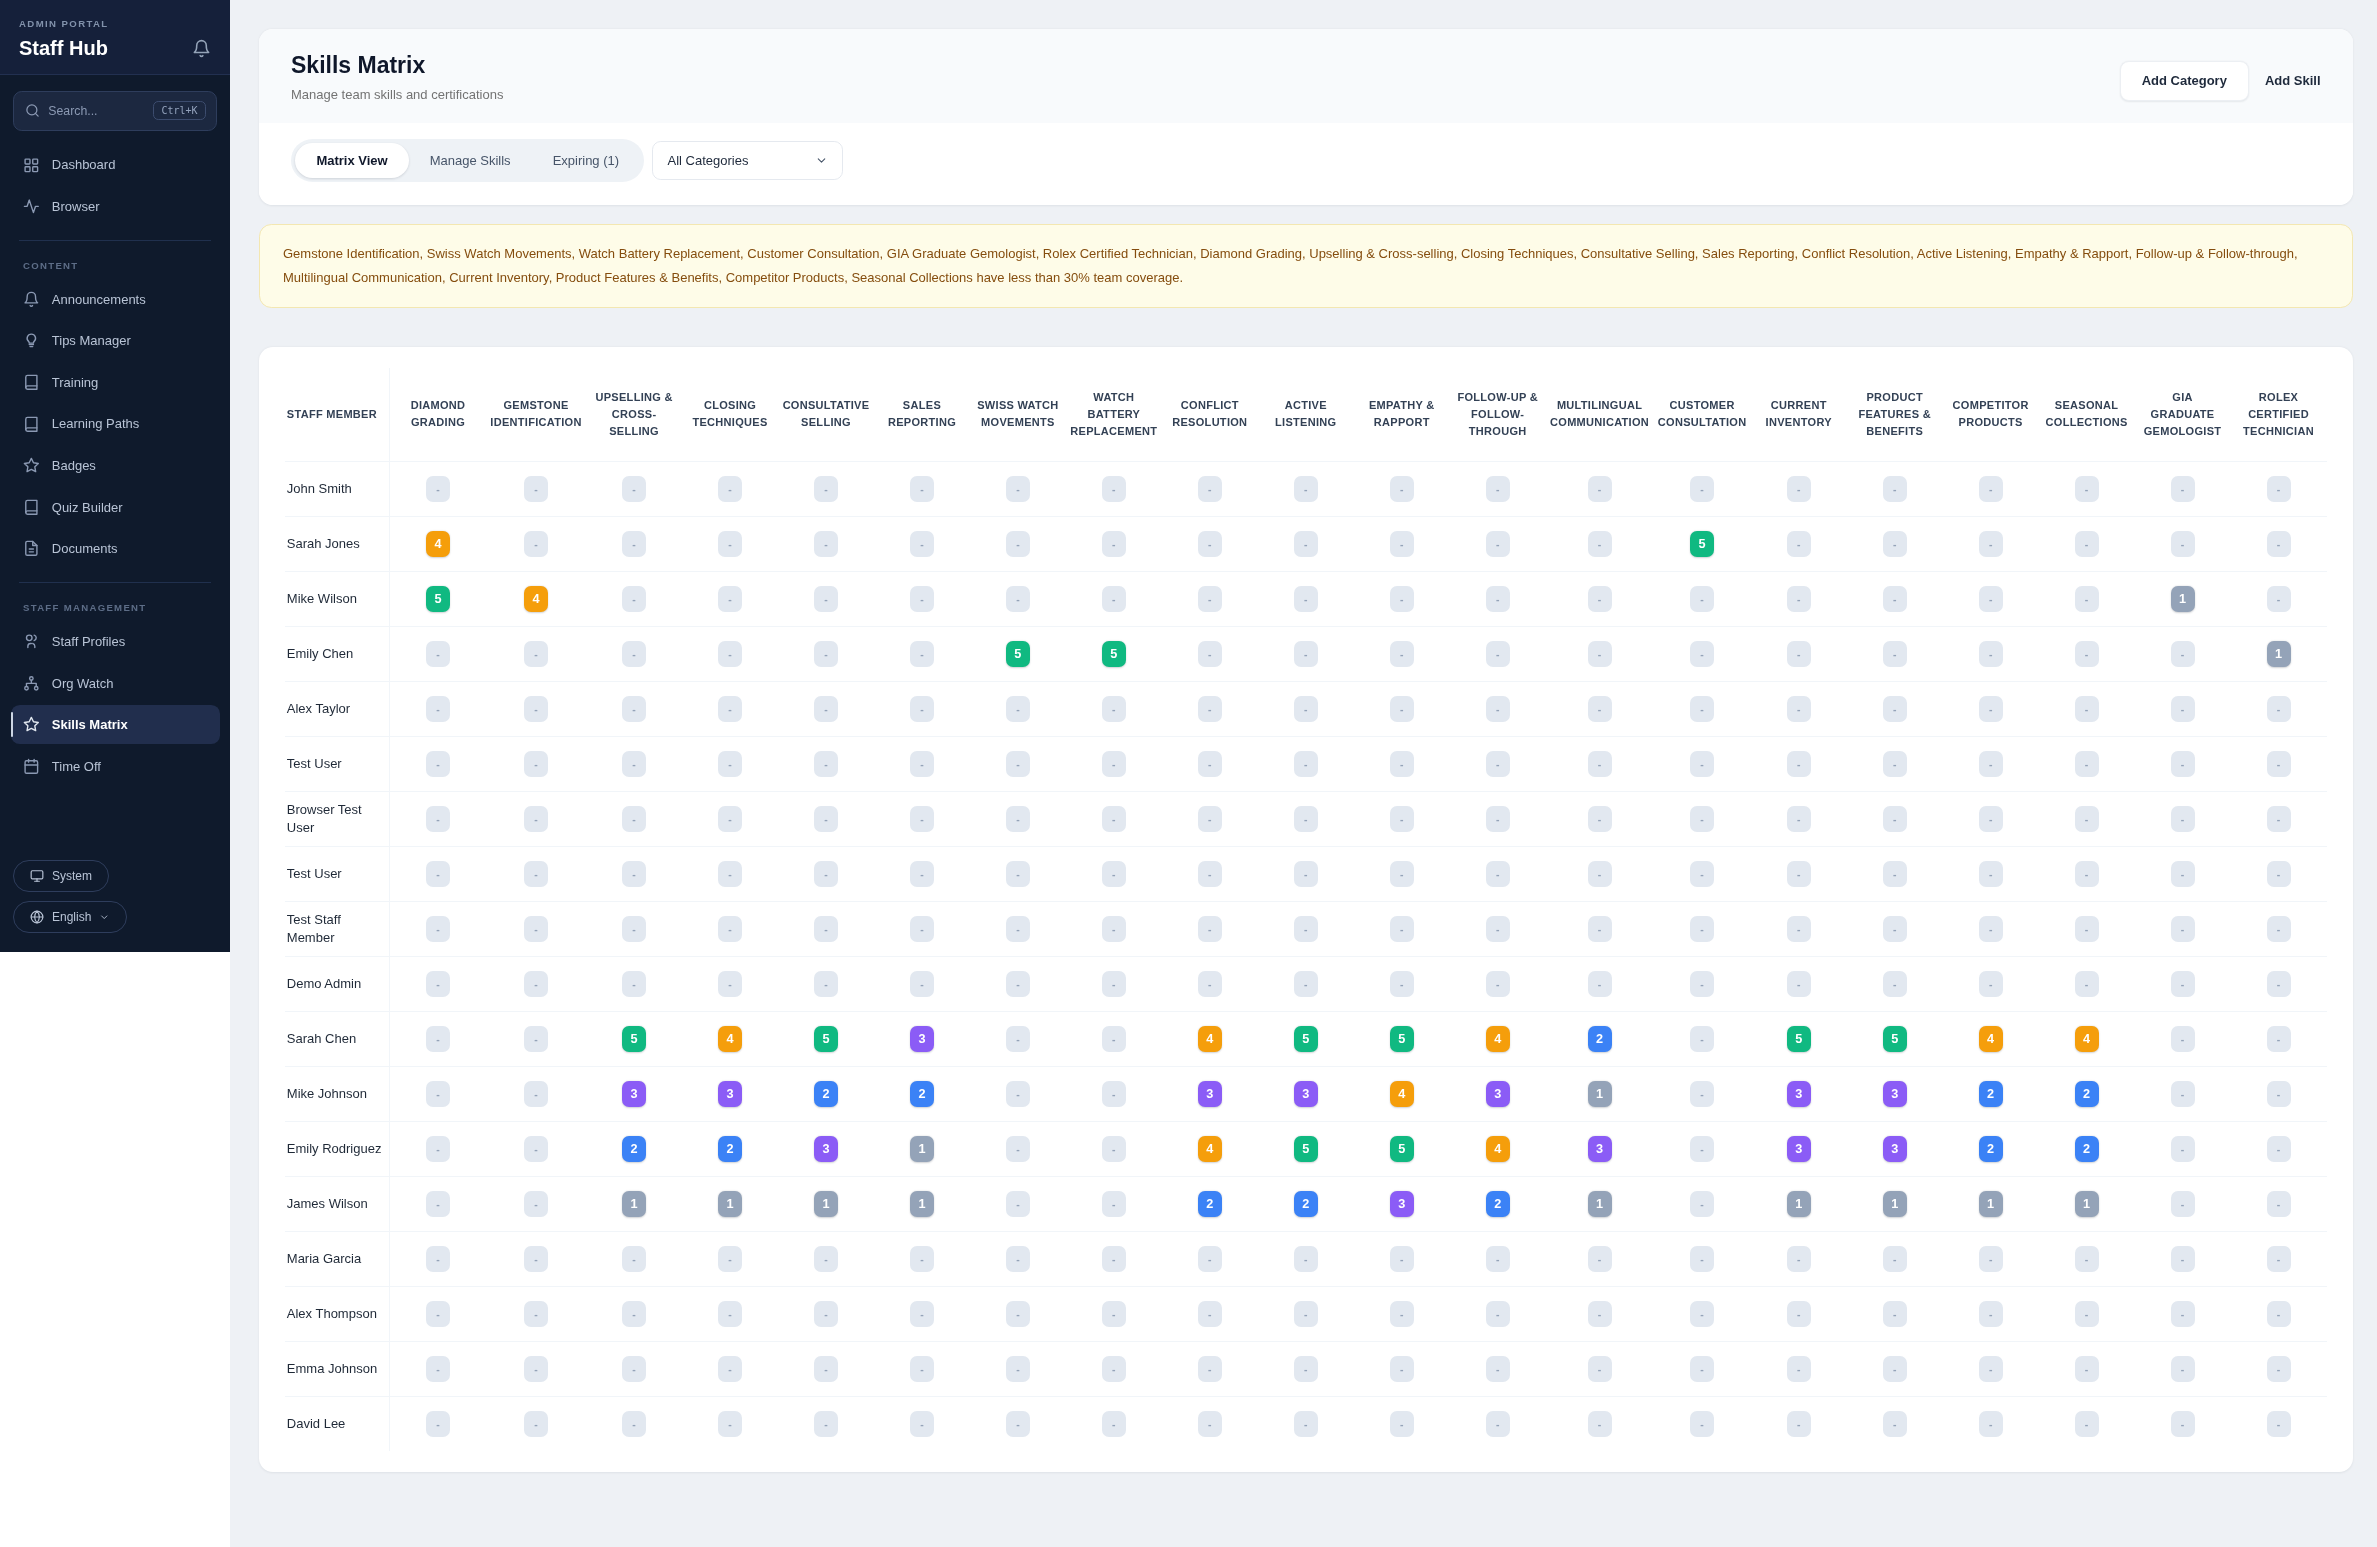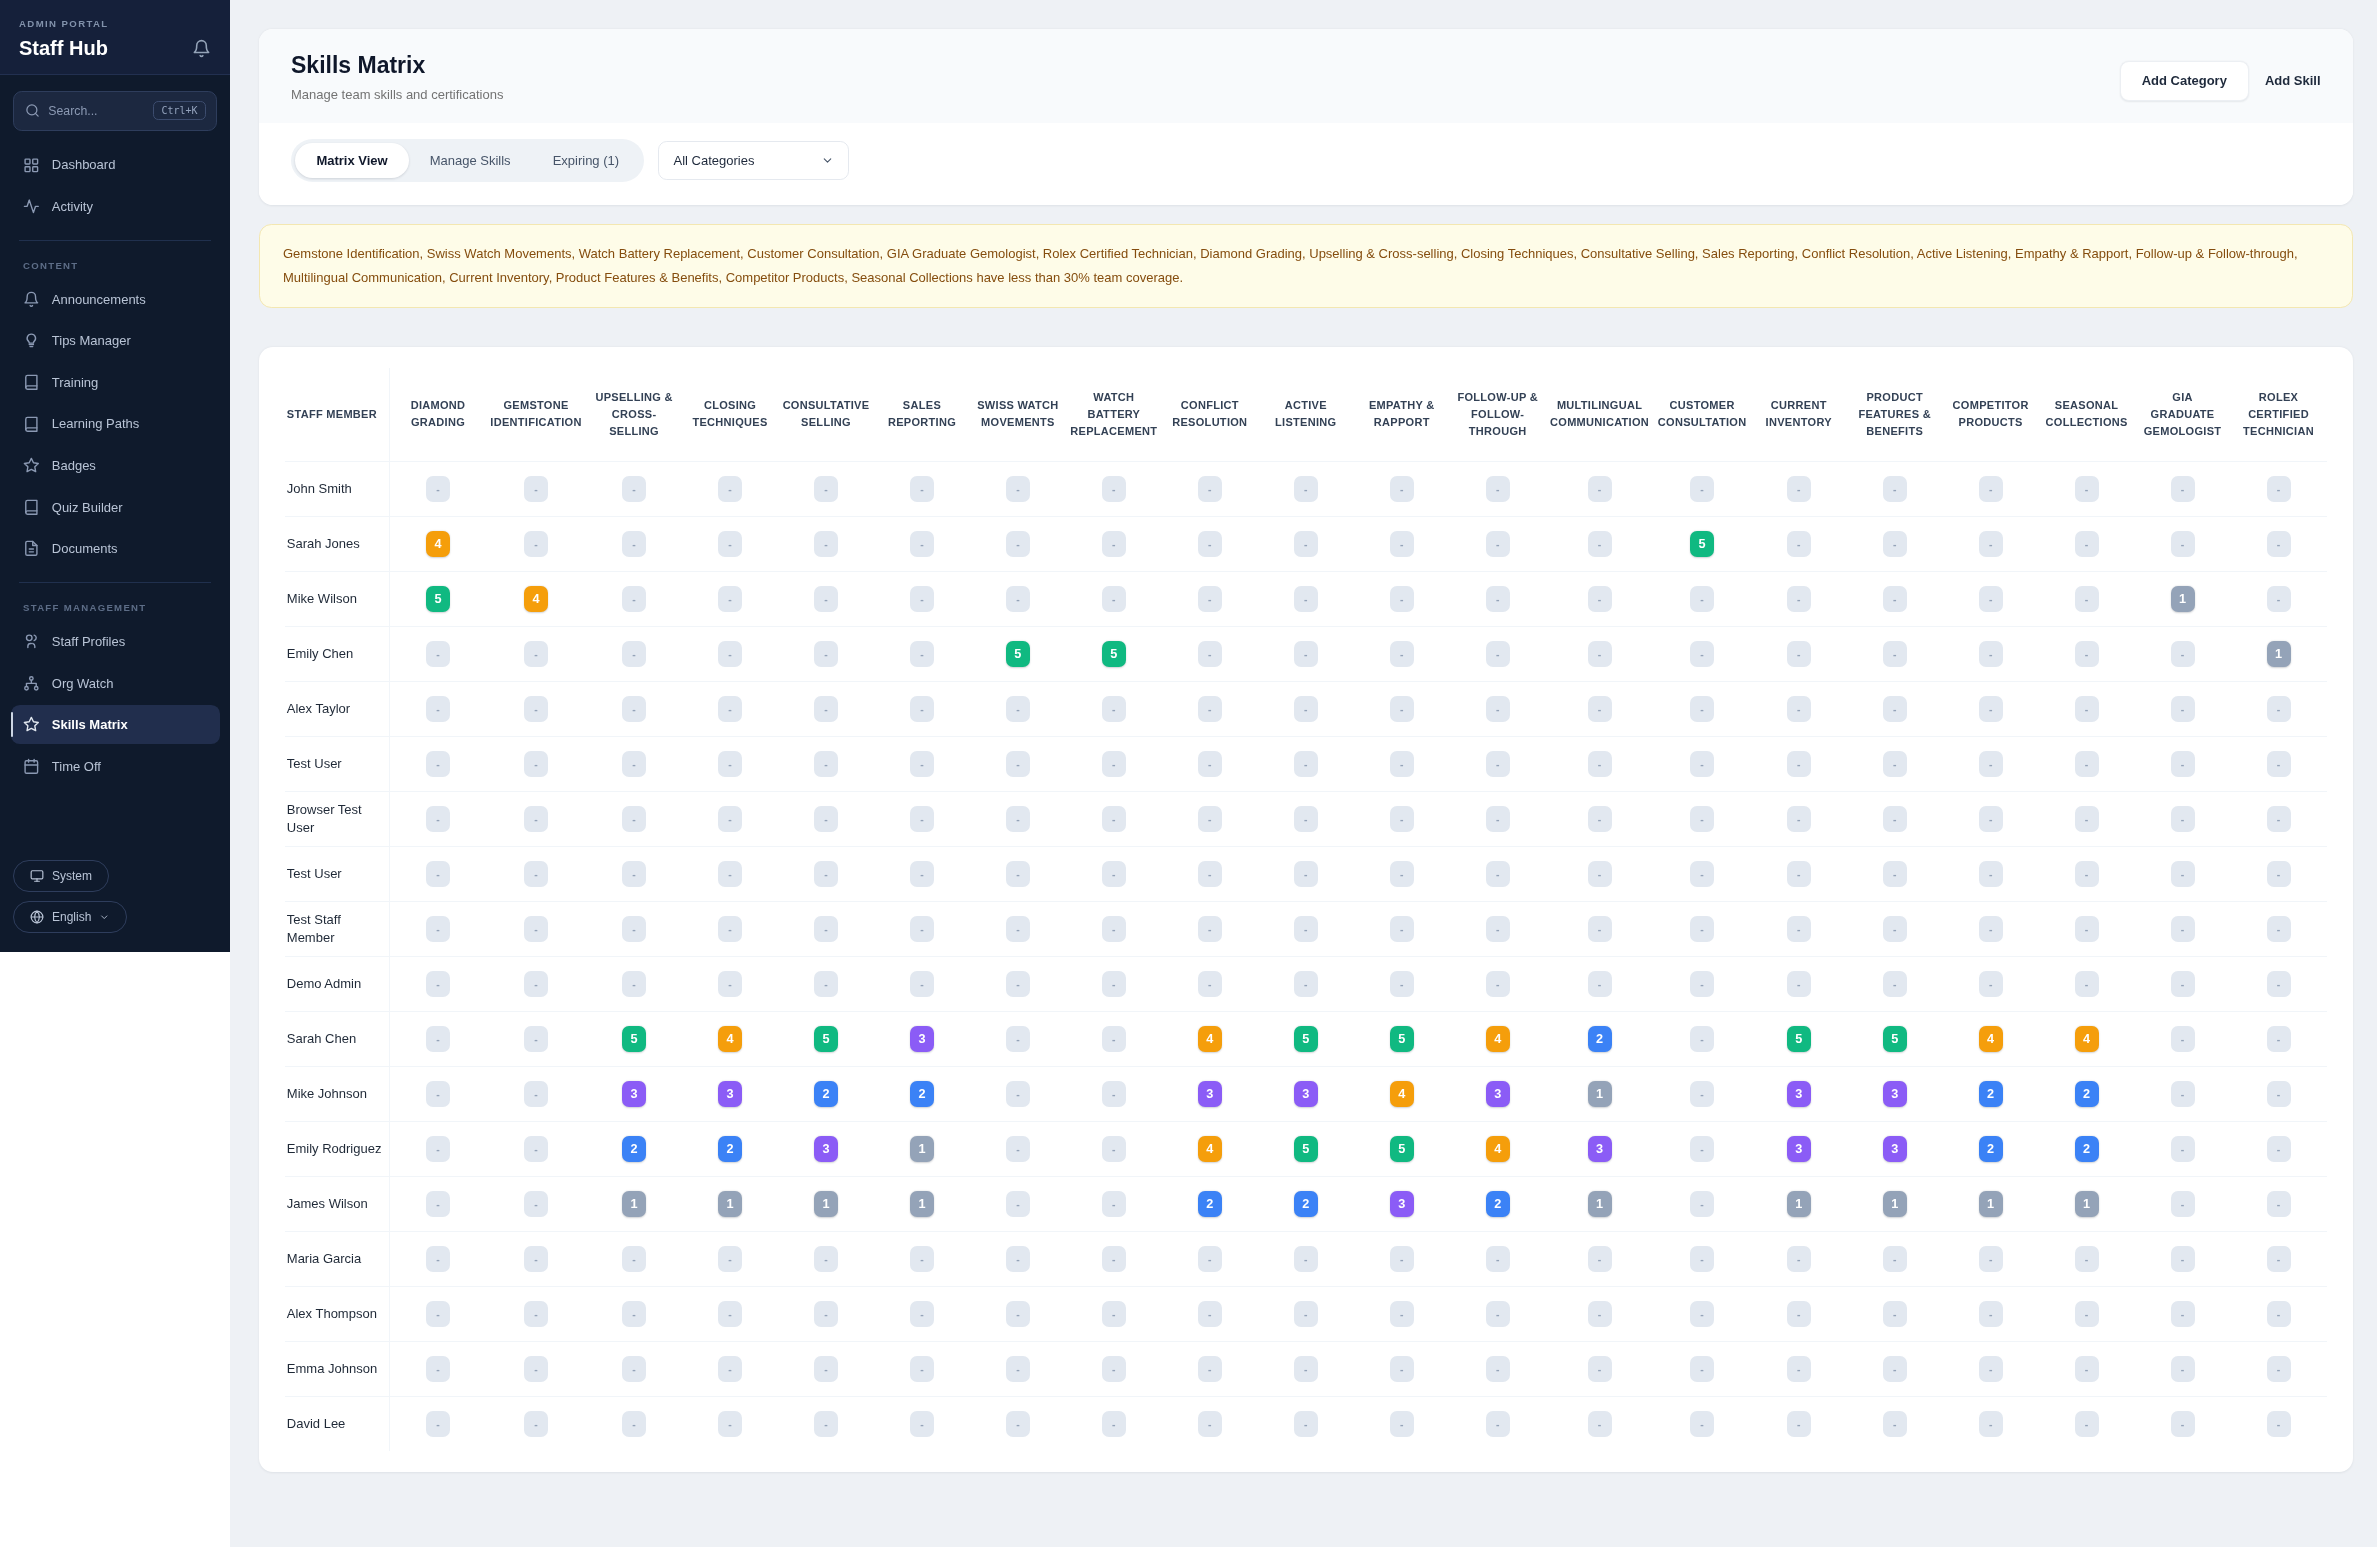--- a/index.html
+++ b/index.html
@@ -69,21 +69,21 @@
   .page-title { font-size: 23px; font-weight: 700; color: #0f172a; }
   .page-subtitle { font-size: 13px; color: #737373; margin-top: 8px; }
   .hc-actions { display: flex; align-items: center; gap: 16px; padding-top: 8.8px; }
   .btn-light {
     background: #fff; border: 0.9px solid #eceff3; box-shadow: 0 0.9px 1.8px rgba(15,23,42,.08);
     border-radius: 8.8px; padding: 11.4px 21px; font-size: 13px; font-weight: 600; color: #1e293b; cursor: pointer;
     font-family: inherit;
   }
   .btn-ghost { background: none; border: none; font-size: 13px; font-weight: 600; color: #1e293b; cursor: pointer; font-family: inherit; }
 
-  .hc-bottom { background: #ffffff; padding: 16px 32px 23px; display: flex; align-items: center; gap: 14px; }
+  .hc-bottom { background: #ffffff; padding: 16px 32px 23px; display: flex; align-items: center; gap: 8px; }
   .seg { background: #eef2f6; border-radius: 875px; padding: 4.4px; display: inline-flex; }
   .seg-tab { padding: 9.6px 21px; border-radius: 875px; font-size: 13px; color: #475569; font-weight: 500; cursor: pointer; white-space: nowrap; }
   .seg-tab.active { background: #fff; color: #0f172a; font-weight: 600; box-shadow: 0 0.9px 2.6px rgba(15,23,42,.14); }
   .select {
     display: flex; align-items: center; justify-content: space-between; width: 191px;
     border: 0.9px solid #e5e9ef; border-radius: 8.8px; padding: 11.4px 14px; font-size: 13px; color: #1e293b;
     background: #fff; cursor: pointer;
   }
   .select svg { width: 13px; height: 13px; color: #475569; }
 
@@ -156,21 +156,21 @@
             </svg>
           </span>
           <span>Dashboard</span>
         </div>
         <div class="sb-item">
           <span>
             <svg viewBox="0 0 24 24" fill="none" stroke="currentColor" stroke-width="2" stroke-linecap="round" stroke-linejoin="round">
               <polyline points="22 12 18 12 15 21 9 3 6 12 2 12"></polyline>
             </svg>
           </span>
-          <span>Activity</span>
+          <span>Browser</span>
         </div>
         <div class="sb-divider"></div>
         <div class="sb-section-label">Content</div>
         <div class="sb-item">
           <span>
             <svg viewBox="0 0 24 24" fill="none" stroke="currentColor" stroke-width="2" stroke-linecap="round" stroke-linejoin="round">
               <path d="M18 8A6 6 0 0 0 6 8c0 7-3 9-3 9h18s-3-2-3-9"></path>
               <path d="M13.73 21a2 2 0 0 1-3.46 0"></path>
             </svg>
           </span>

